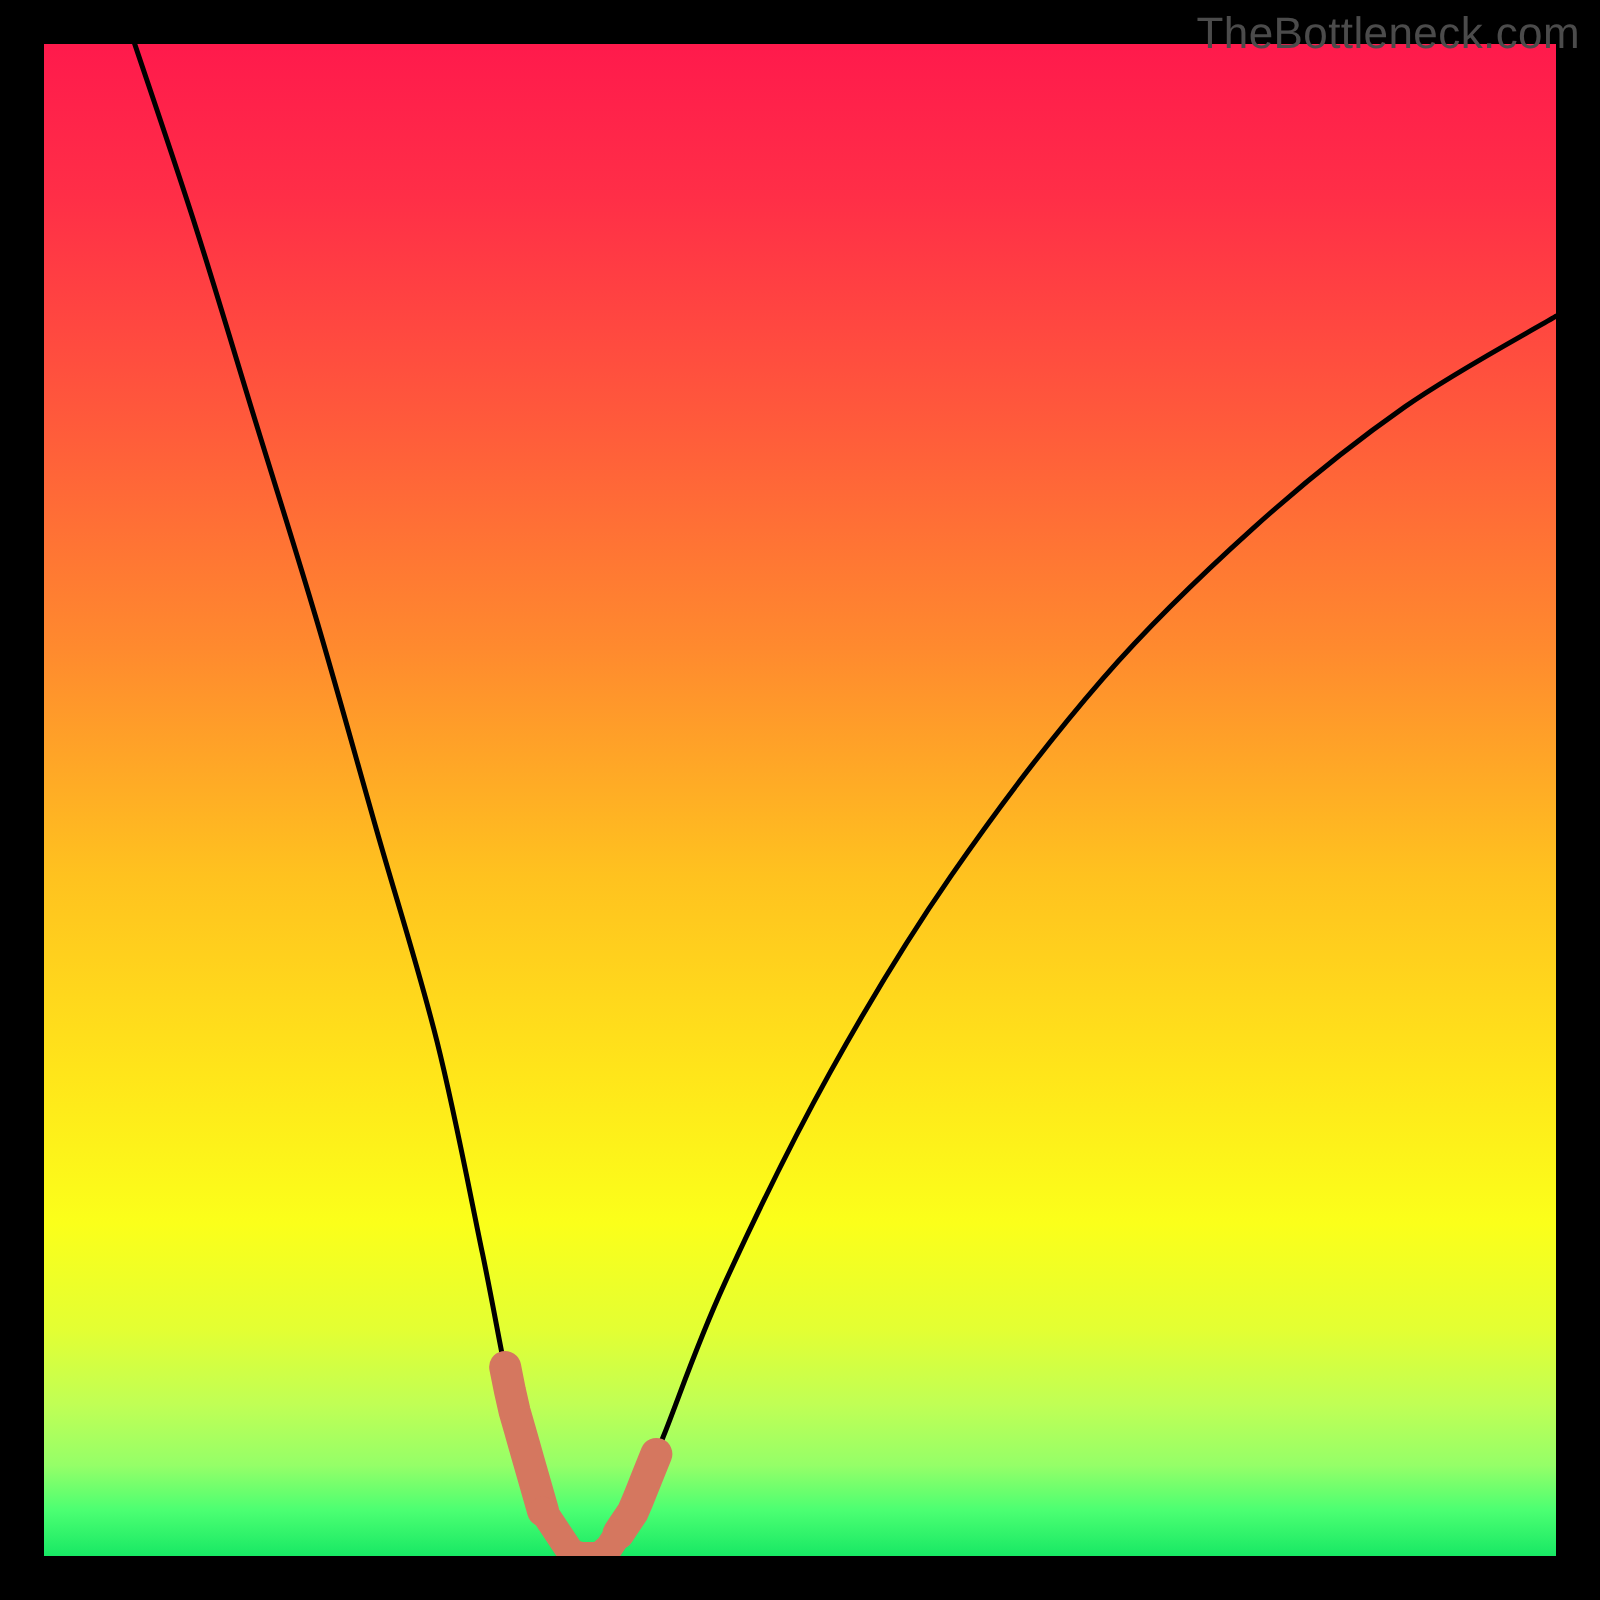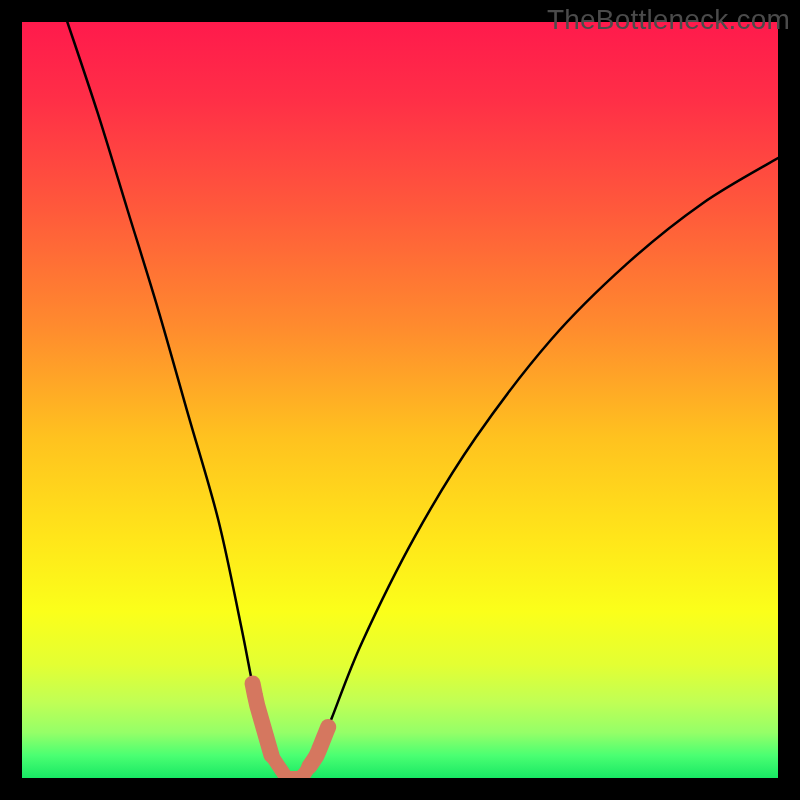--- a/index.html
+++ b/index.html
@@ -15,21 +15,21 @@
     position: relative;
     width: 800px;
     height: 800px;
     background: #000;
   }
   .watermark {
     position: absolute;
     top: 4px;
     right: 10px;
     color: #4b4b4b;
-    font-size: 28px;
+    font-size: 22px;
     font-weight: 400;
     letter-spacing: 0.2px;
     z-index: 20;
     user-select: none;
   }
   .plot {
     position: absolute;
     left: 22px;
     top: 22px;
     width: 756px;

